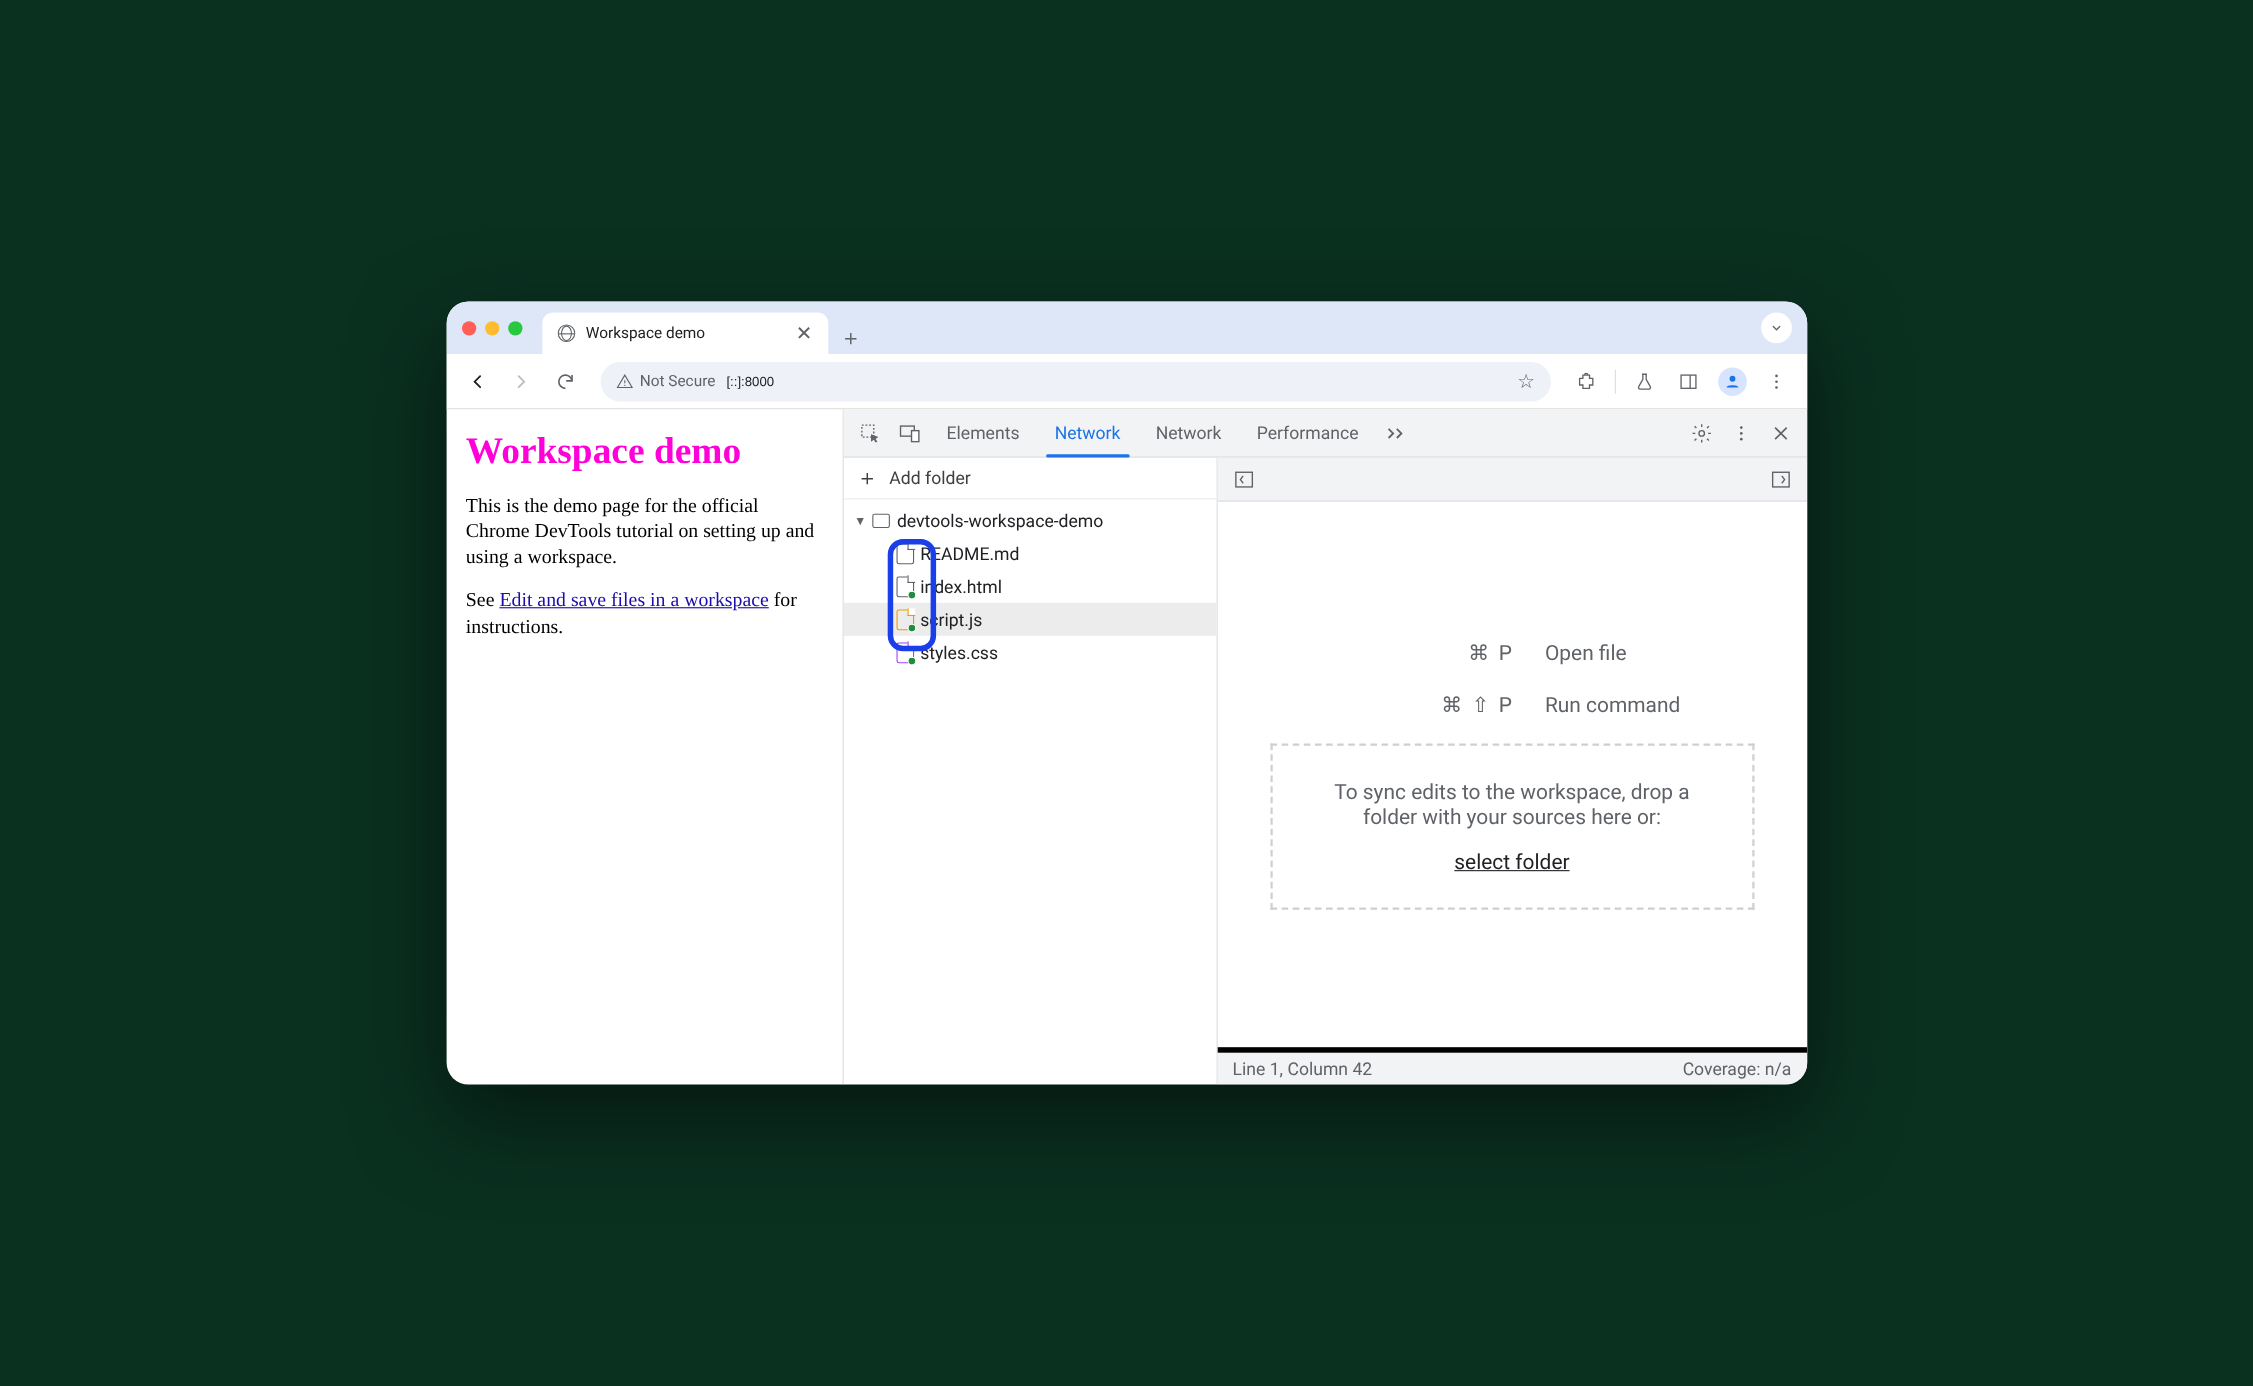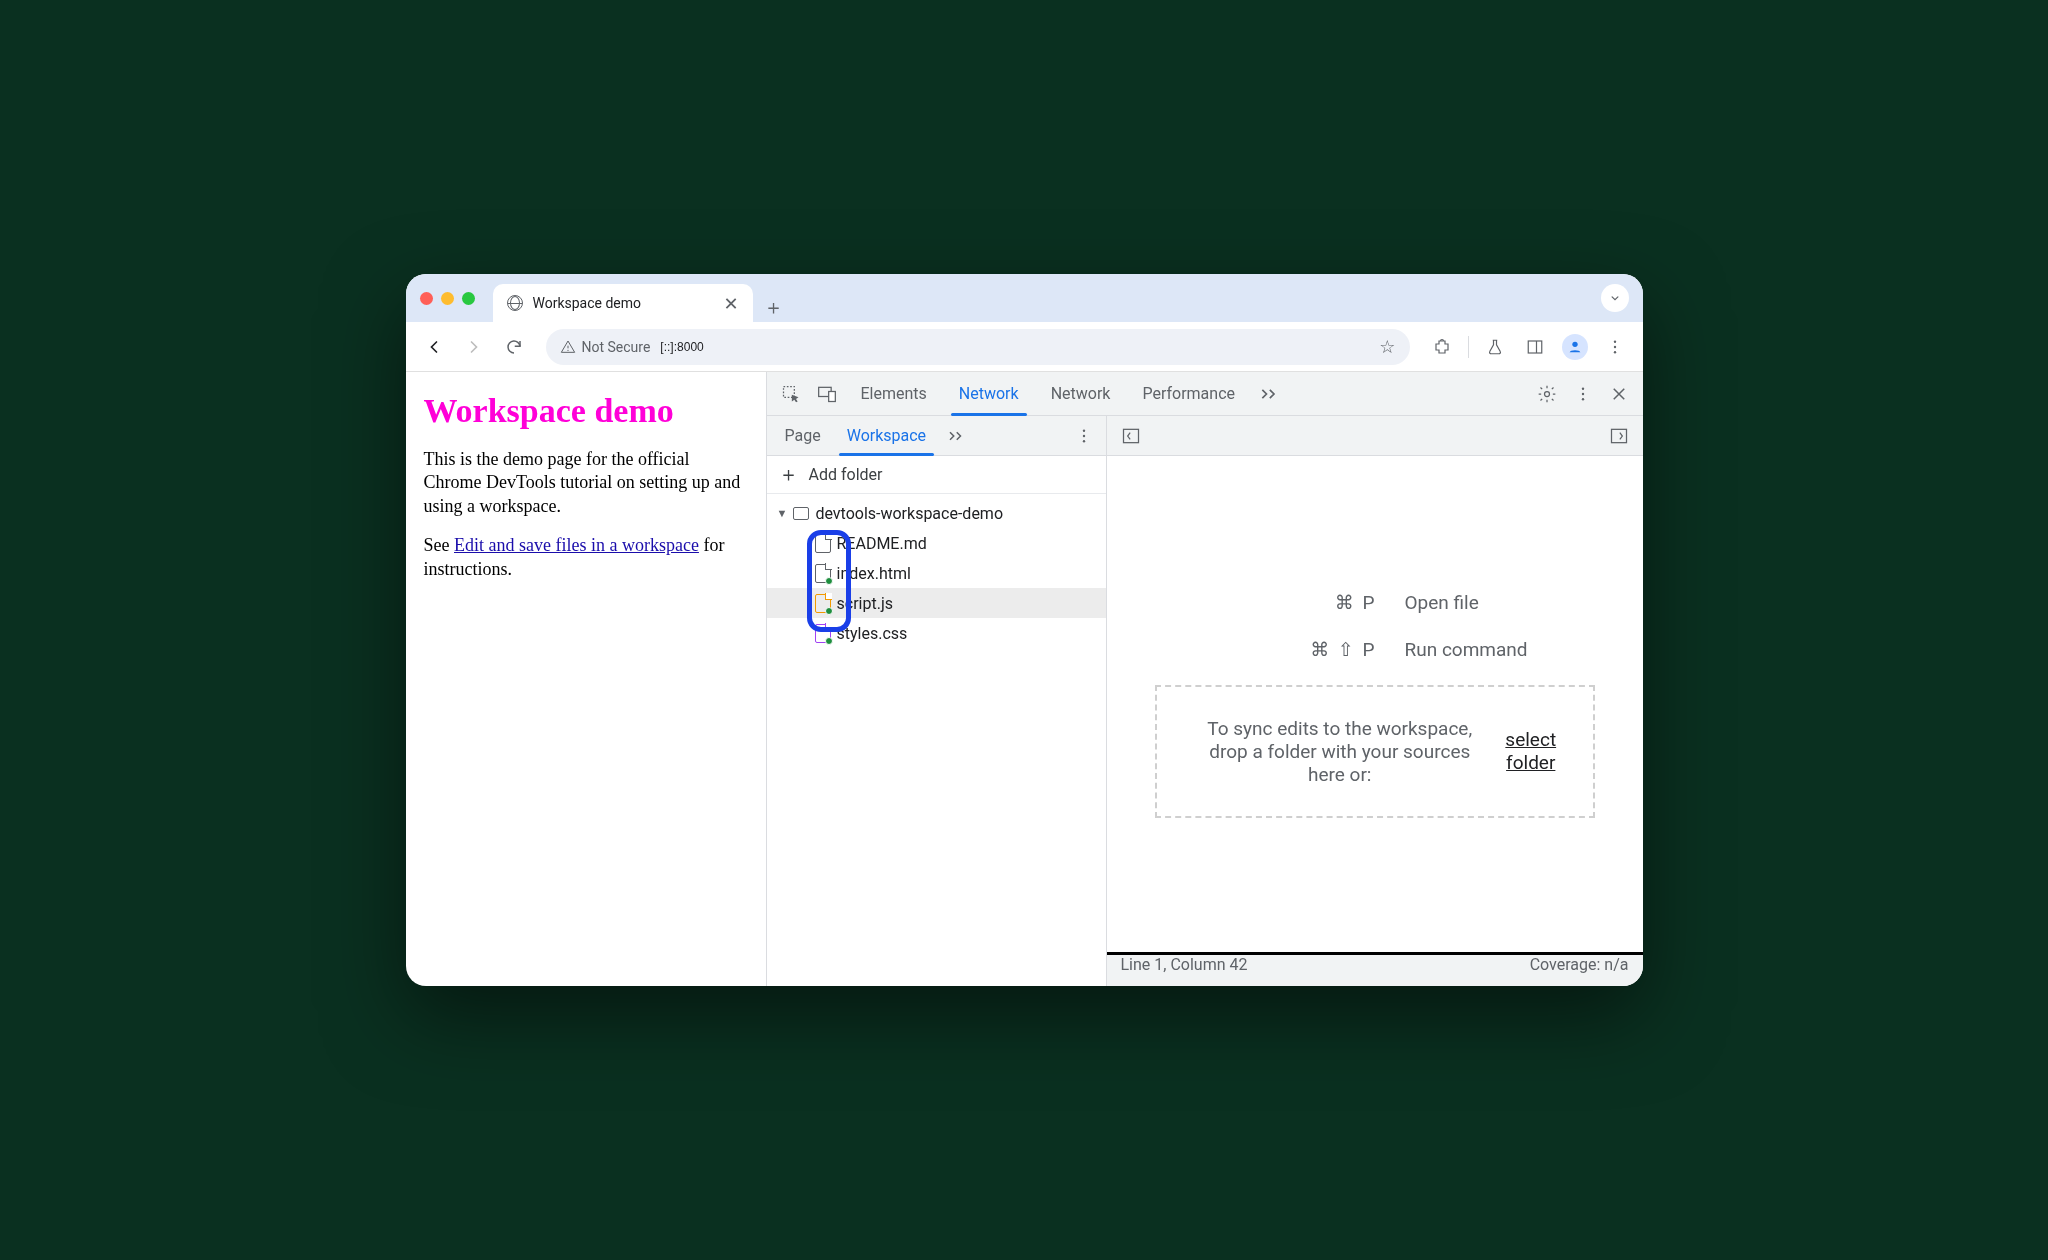--- a/index.html
+++ b/index.html
@@ -163,25 +163,25 @@
   }
   .editor-main {
     flex:1; display:flex; flex-direction:column; align-items:center; justify-content:center;
     gap:24px; color:#5f6368; font-size:19px; padding:20px;
   }
   .kbd-row { display:flex; align-items:center; gap:28px; width:380px; justify-content:flex-end;}
   .kbd-left { min-width:110px; text-align:right; letter-spacing:2px;}
   .kbd-right { text-align:left; min-width:160px;}
   .dropzone {
     border:2px dashed #cfcfcf; padding:30px 36px; text-align:center;
-    display:flex; flex-direction:row; gap:18px; align-items:center; width:440px;
+    display:flex; flex-direction:column; gap:18px; align-items:center; width:440px;
   }
   .dropzone a { color:#202124; text-decoration:underline; cursor:pointer; }
   .dt-status {
-    height:34px; border-top:3px solid #000000; display:flex; 
+    height:34px; border-top:5px solid #000000; display:flex; align-items:center;
     padding:0 14px; font-size:16px; color:#5f6368; background:#f1f3f4;
   }
   .dt-status .right { margin-left:auto; }
 </style>
 </head>
 <body>
 
 <div class="browser-window">
 
   <div class="titlebar">
@@ -319,37 +319,20 @@
         </div>
         <div class="dt-icon-btn">
           <svg width="18" height="18" viewBox="0 0 24 24">
               <path d="M5 5l14 14M19 5L5 19" stroke="#5f6368" stroke-width="2"></path>
             </svg>
         </div>
       </div>
 
       <div class="dt-content">
         <div class="dt-nav">
-          <div class="dt-navbar">
-            <div class="dt-subtab">Page</div>
-            <div class="dt-subtab active">Workspace</div>
-            <div class="dt-icon-btn">
-              <svg width="18" height="12" viewBox="0 0 24 14">
-                  <path d="M4 2l5 5-5 5M13 2l5 5-5 5" stroke="#5f6368" stroke-width="2" fill="none"></path>
-                </svg>
-            </div>
-            <div style="flex:1"></div>
-            <div class="dt-icon-btn">
-              <svg width="18" height="18" viewBox="0 0 24 24">
-                  <circle cx="12" cy="5" r="1.6" fill="#5f6368"></circle>
-                  <circle cx="12" cy="12" r="1.6" fill="#5f6368"></circle>
-                  <circle cx="12" cy="19" r="1.6" fill="#5f6368"></circle>
-                </svg>
-            </div>
-          </div>
           <div class="add-folder">
             <span style="font-size:20px">＋</span>
             <span>Add folder</span>
           </div>
           <div class="file-tree">
             <div class="tree-row">
               <span class="tree-arrow">▼</span>
               <span class="folder-icon"></span>
               <span>devtools-workspace-demo</span>
             </div>

